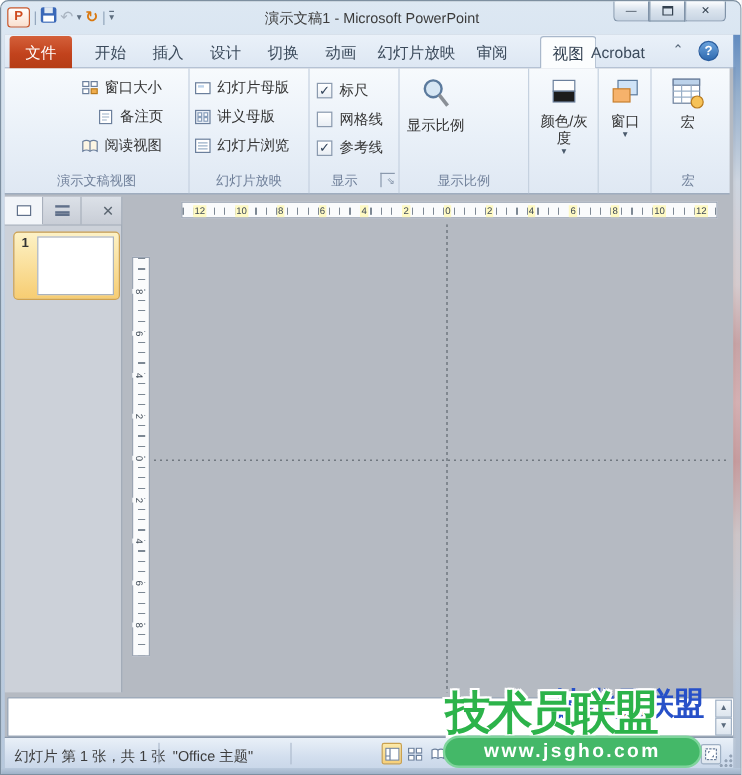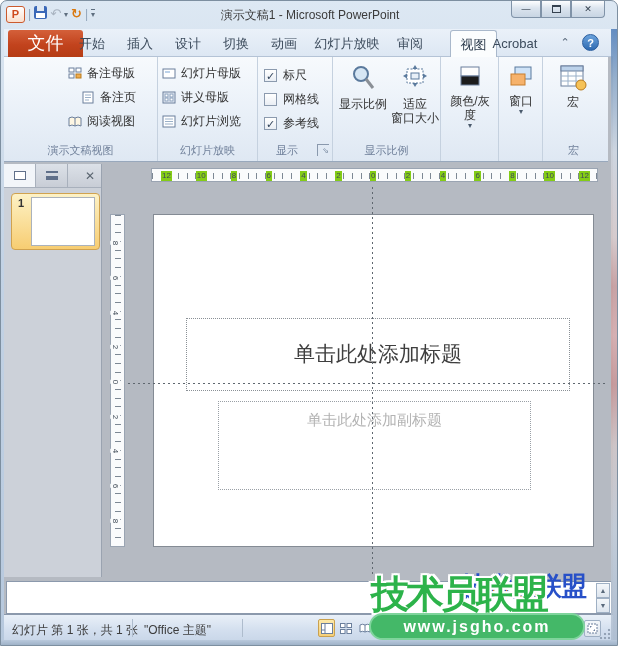--- a/index.html
+++ b/index.html
@@ -29,23 +29,23 @@
   .wbtn.first{border-radius:0 0 0 4px;} .wbtn.last{width:34px;border-radius:0 0 4px 0;}
   .maxbox{width:9px;height:8px;border:1px solid #34414f;border-top-width:2px;}
   
   #client{position:absolute;left:3px;top:28px;width:609px;height:613px;background:#b5bac2;}
   #rightglass{position:absolute;right:0;top:28px;width:6px;height:613px;
       background:linear-gradient(180deg,#4d7cb8 0%,#8aa6c6 8%,#cdd4de 20%,#d8c9c9 34%,#c89a9a 42%,#d8aaaa 50%,#c79292 58%,#cfc3c3 68%,#c2cbd6 82%,#aebdd0 100%);opacity:.85;}
   #bottomglass{position:absolute;left:0;bottom:0;width:618px;height:5px;background:linear-gradient(180deg,#b9c9dc,#9fb2c8);}
   
   #tabrow{position:absolute;left:0;top:0;width:609px;height:28px;
           background:linear-gradient(180deg,#eaf1f9,#dde7f3);border-bottom:1px solid #b4c3d6;}
-  #file-tab{position:absolute;left:4px;top:1px;width:75px;height:27px;border-radius:3px 3px 0 0;
+  #file-tab{position:absolute;left:4px;top:1px;width:52px;height:27px;border-radius:3px 3px 0 0;
             background:linear-gradient(180deg,#d4603a,#c2431d 55%,#b53c15);color:#fff;
-            font-size:18px;text-align:center;line-height:27px;}
+            font-size:13px;text-align:center;line-height:27px;}
   .tab{position:absolute;top:1px;height:27px;font-size:13px;color:#3c4b5c;text-align:center;line-height:27px;}
   .tab.active{background:#fbfdfe;border:1px solid #a9b8cb;border-bottom:none;border-radius:3px 3px 0 0;color:#2e3d4e;}
   #ribbon-collapse{position:absolute;right:40px;top:6px;width:16px;height:16px;text-align:center;
                    color:#5a6a7c;font-size:11px;line-height:14px;}
   #help-btn{position:absolute;right:14px;top:5px;width:17px;height:17px;border-radius:50%;
             background:linear-gradient(180deg,#6ba3dd,#2f6ab0);border:1px solid #2a5d9e;color:#fff;
             font-size:11px;font-weight:bold;text-align:center;line-height:16px;}
   
   #ribbon{position:absolute;left:0;top:28px;width:604px;height:105px;
           background:linear-gradient(180deg,#f7fafd,#e9f0f8 55%,#dfe8f3);
@@ -79,21 +79,21 @@
   .outl-ic{width:12px;height:9px;border-top:2px solid #60708a;border-bottom:2px solid #60708a;position:relative;}
   .outl-ic:after{content:"";position:absolute;left:0;top:2.5px;width:12px;height:2px;background:#60708a;}
   #thumb-sel{position:absolute;left:7px;top:29px;width:89px;height:57px;border:1px solid #d0a24f;border-radius:4px;
              background:linear-gradient(180deg,#fdf2c6,#f7cd72);}
   #thumb-num{position:absolute;left:6px;top:3px;font-size:11px;color:#333;font-weight:bold;}
   #thumb-slide{position:absolute;left:19px;top:3px;width:64px;height:49px;background:#fff;border:1px solid #aab2bc;}
   
   #hruler{position:absolute;left:147px;top:139px;width:447px;height:14px;background:#fafbfc;border:1px solid #9aa4b2;}
   #hruler .ticks{position:absolute;left:0;top:4px;width:100%;height:6px;
      background:repeating-linear-gradient(90deg,#7d8894 0 1px,transparent 1px 8.7px);}
-  #hruler span{position:absolute;top:2px;font-size:8px;color:#3f4a56;background:#84cc16;padding:0 1px;line-height:10px;text-align:center;}
+  #hruler span{position:absolute;top:2px;font-size:8px;color:#3f4a56;background:#fef9c3;padding:0 1px;line-height:10px;text-align:center;}
   #vruler{position:absolute;left:106px;top:185px;width:15px;height:333px;background:#fafbfc;border:1px solid #9aa4b2;}
   #vruler .ticks{position:absolute;top:0;left:4px;height:100%;width:6px;
      background:repeating-linear-gradient(180deg,#7d8894 0 1px,transparent 1px 8.7px);}
   #vruler span{position:absolute;left:2px;font-size:8px;color:#3f4a56;background:#fafbfc;line-height:10px;transform:rotate(90deg);}
   #slide{position:absolute;left:149px;top:185px;width:441px;height:333px;background:#fff;border:1px solid #848b94;}
   #ph-title{position:absolute;left:32px;top:103px;width:384px;height:73px;border:1px dotted #8a9096;
             text-align:center;line-height:71px;font-size:21px;color:#3f3f3f;font-family:"Liberation Serif","DejaVu Serif",serif;}
   #ph-sub{position:absolute;left:64px;top:186px;width:313px;height:89px;border:1px dotted #9aa0a6;
           text-align:center;padding-top:9px;font-size:15px;color:#b3b3b3;font-family:"Liberation Serif","DejaVu Serif",serif;}
   #vguide{position:absolute;left:368px;top:158px;width:1px;height:390px;
@@ -181,21 +181,21 @@
     <div id="ribbon">
 
       <div class="rgroup" style="left:0;width:154px">
         <div class="smallbtn" style="left:64px;top:6px">
           <svg class="sic" width="14" height="13">
               <rect x="1" y="1" width="5" height="4" fill="#fff" stroke="#6b7f9c"></rect>
               <rect x="8" y="1" width="5" height="4" fill="#fff" stroke="#6b7f9c"></rect>
               <rect x="1" y="7" width="5" height="4" fill="#fff" stroke="#6b7f9c"></rect>
               <rect x="8" y="7" width="5" height="4" fill="#f0ad4e" stroke="#b97b1e"></rect>
             </svg>
-          <span>备注母版</span>
+          <span>窗口大小</span>
         </div>
         <div class="smallbtn" style="left:77px;top:30px">
           <svg class="sic" width="14" height="13">
               <rect x="2" y="1" width="10" height="11" fill="#fff" stroke="#6b7f9c"></rect>
               <line x1="4" y1="4" x2="10" y2="4" stroke="#9ab0c8"></line>
               <line x1="4" y1="6.5" x2="10" y2="6.5" stroke="#9ab0c8"></line>
               <line x1="4" y1="9" x2="8" y2="9" stroke="#9ab0c8"></line>
             </svg>
           <span>备注页</span>
         </div>
@@ -256,32 +256,20 @@
         <span class="launcher" style="right:3px;top:87px">⇘</span>
       </div>
 
       <div class="rgroup" style="left:329px;width:108px">
         <div class="bigbtn" style="left:4px;width:52px">
           <svg class="sic" width="26" height="30" style="margin:5px auto 0">
               <circle cx="11" cy="10" r="7" fill="#d6e6f4" stroke="#5b7a9d" stroke-width="2"></circle>
               <line x1="16" y1="15" x2="23" y2="24" stroke="#8a8f96" stroke-width="3"></line>
             </svg>
           <div class="blabel">显示比例</div>
-        </div>
-        <div class="bigbtn" style="left:58px;width:48px">
-          <svg class="sic" width="30" height="30" style="margin:5px auto 0">
-              <rect x="7" y="5" width="16" height="14" fill="#fff" stroke="#5b7a9d" stroke-dasharray="2 1.5"></rect>
-              <rect x="11" y="9" width="8" height="6" fill="#e8f0f8" stroke="#5b7a9d"></rect>
-              <path d="M3,12 L7,9.5 L7,14.5 Z" fill="#5b7a9d"></path>
-              <path d="M27,12 L23,9.5 L23,14.5 Z" fill="#5b7a9d"></path>
-              <path d="M15,1 L12.5,5 L17.5,5 Z" fill="#5b7a9d"></path>
-              <path d="M15,23 L12.5,19 L17.5,19 Z" fill="#5b7a9d"></path>
-            </svg>
-          <div class="blabel"><span>适应</span><br>
-          <span>窗口大小</span></div>
         </div>
         <div class="glabel">显示比例</div>
       </div>
 
       <div class="rgroup" style="left:437px;width:58px">
         <div class="bigbtn" style="left:4px;width:50px">
           <svg class="sic" width="22" height="26" style="margin:6px auto 0">
               <rect x="2" y="2" width="18" height="9" fill="#fdfdfd" stroke="#6b7f9c"></rect>
               <rect x="2" y="11" width="18" height="9" fill="#1c1c1c" stroke="#6b7f9c"></rect>
             </svg>
@@ -360,24 +348,20 @@
           <span style="top: 92.6px;">4</span>
           <span style="top: 127.3px;">2</span>
           <span style="top: 162px;">0</span>
           <span style="top: 196.7px;">2</span>
           <span style="top: 231.4px;">4</span>
           <span style="top: 266.1px;">6</span>
           <span style="top: 300.8px;">8</span>
         </div>
       </div>
 
-    <div id="slide">
-      <div id="ph-title">单击此处添加标题</div>
-      <div id="ph-sub">单击此处添加副标题</div>
-    </div>
     <div id="vguide"></div>
     <div id="hguide"></div>
 
     <div id="notes">
       <span class="nscroll" style="top:1px">▲</span>
       <span class="nscroll" style="top:16px">▼</span>
     </div>
 
     <div id="status">
       <span id="sb-info">幻灯片 第 1 张，共 1 张</span>

